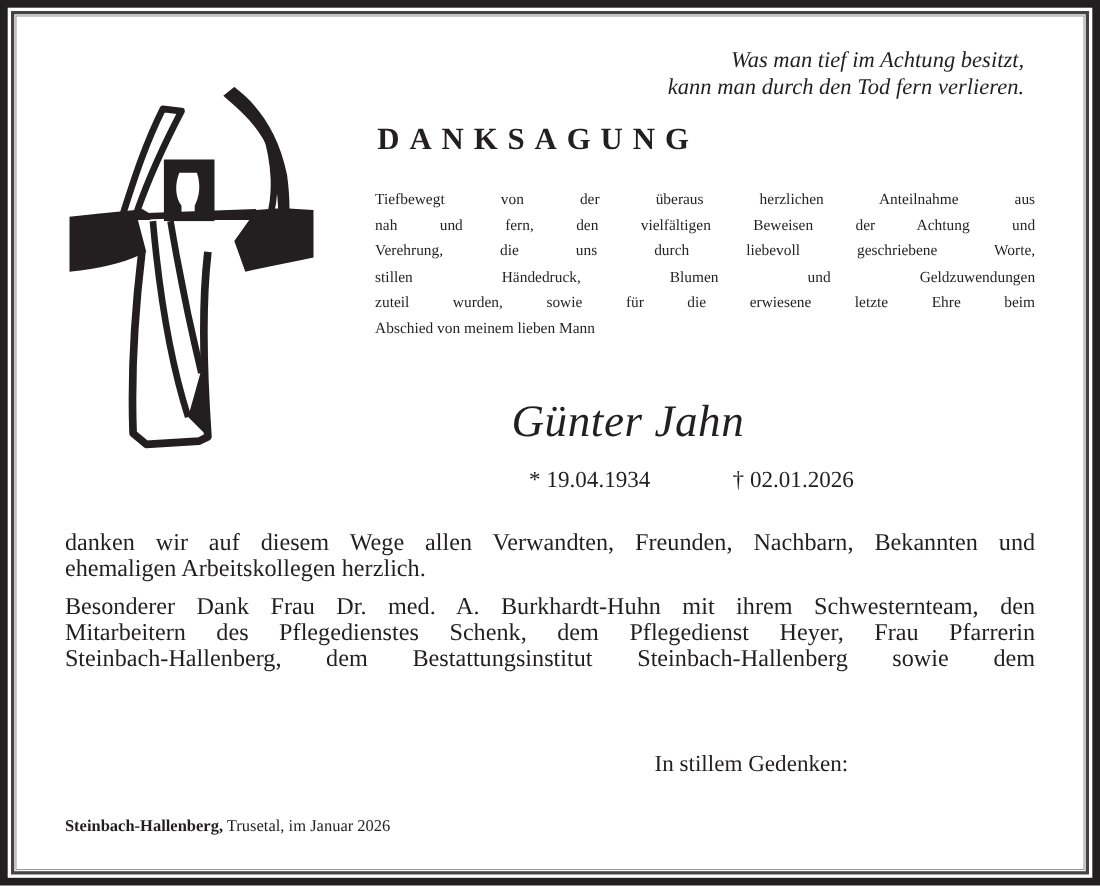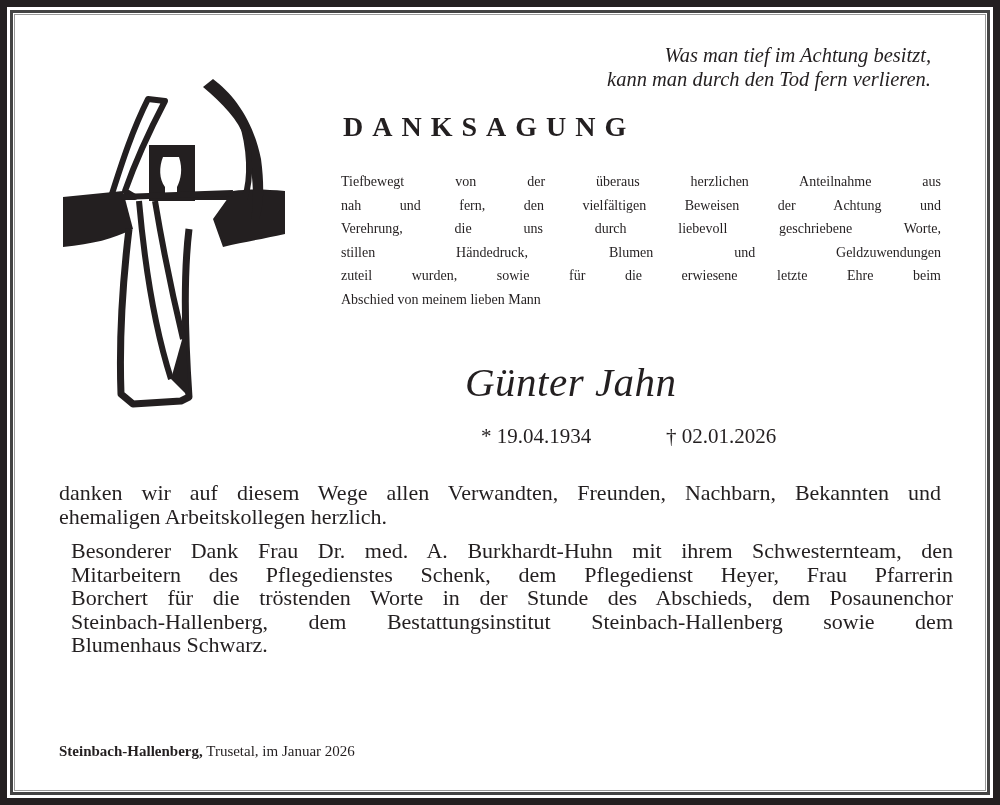--- a/index.html
+++ b/index.html
@@ -21,21 +21,21 @@
   .intro .line.last { text-align-last: left; }
   .name { position: absolute; left: 458px; top: 340px; font-style: italic; font-size: 41px; line-height: 70px;
           letter-spacing: 0.5px; }
   .dates { position: absolute; top: 417px; font-size: 21px; }
   .dates.birth { left: 474px; }
   .dates.death { left: 659px; }
   .para { position: absolute; left: 52px; width: 882px; font-size: 22px; line-height: 23.5px; }
   .para .line { display: block; text-align: justify; text-align-last: justify; }
   .para .line.last { text-align-last: left; }
   .p1 { top: 474px; }
-  .p2 { top: 532px; margin-left: 12px; }
+  .p2 { top: 532px; }
   .closing { position: absolute; left: 588px; top: 673px; font-size: 21px; line-height: 29px; }
   .closing .family { font-weight: bold; }
   .place { position: absolute; left: 52px; top: 736px; font-size: 15px; }
   .place b { font-weight: bold; }
 </style>
 </head>
 <body>
 
 <div class="page">
   <div class="inner-frame"></div>
@@ -84,22 +84,21 @@
   <div class="dates death">† 02.01.2026</div>
 
   <div class="para p1">
     <span class="line">danken wir auf diesem Wege allen Verwandten, Freunden, Nachbarn, Bekannten und</span>
     <span class="line last">ehemaligen Arbeitskollegen herzlich.</span>
   </div>
 
   <div class="para p2">
     <span class="line">Besonderer Dank Frau Dr. med. A. Burkhardt-Huhn mit ihrem Schwesternteam, den</span>
     <span class="line">Mitarbeitern des Pflegedienstes Schenk, dem Pflegedienst Heyer, Frau Pfarrerin</span>
-    <span class="line">Borchert für die tröstenden Worte in der Stunde des Abschieds, dem Posaunenchor</span>
     <span class="line">Steinbach-Hallenberg, dem Bestattungsinstitut Steinbach-Hallenberg sowie dem</span>
-    <span class="line last">Blumenhaus Schwarz.</span>
   </div>
 
   <div class="closing">
+    <div>In stillem Gedenken:</div>
   </div>
 
   <div class="place"><b>Steinbach-Hallenberg,</b><span> Trusetal, im Januar 2026</span></div>
 </div>
 
 </body></html>

